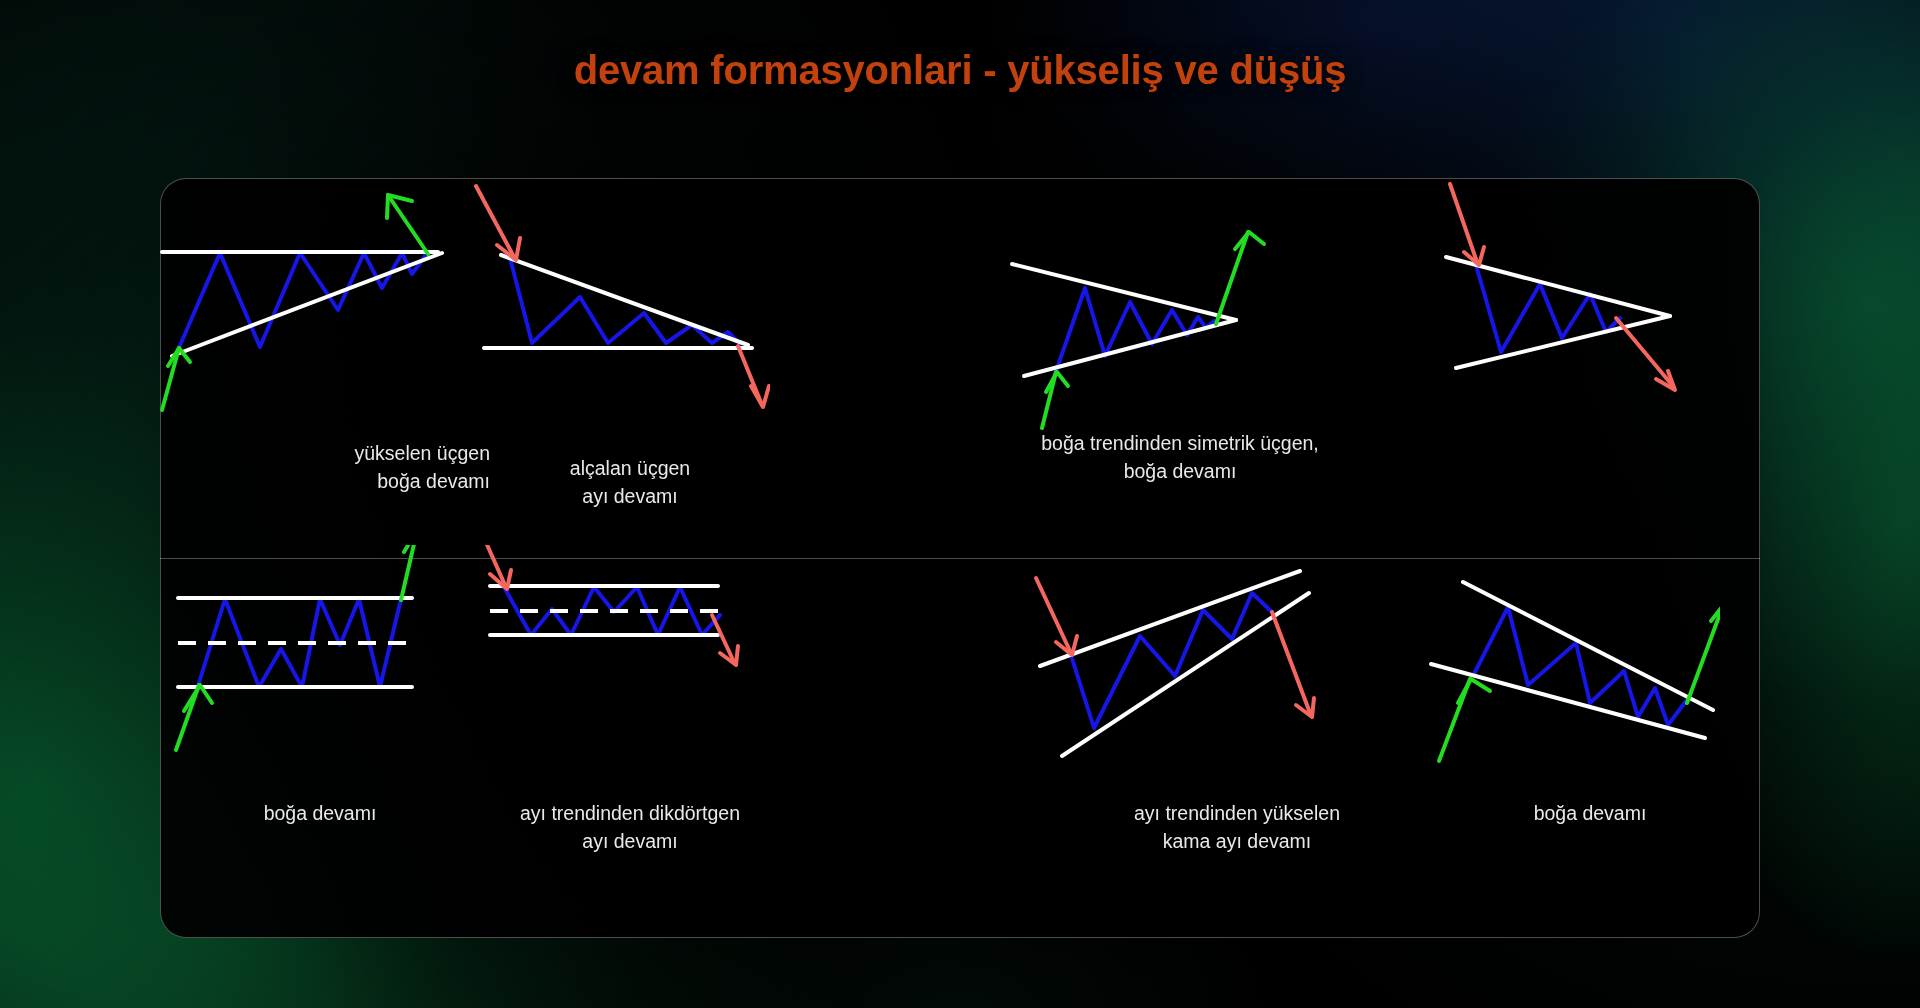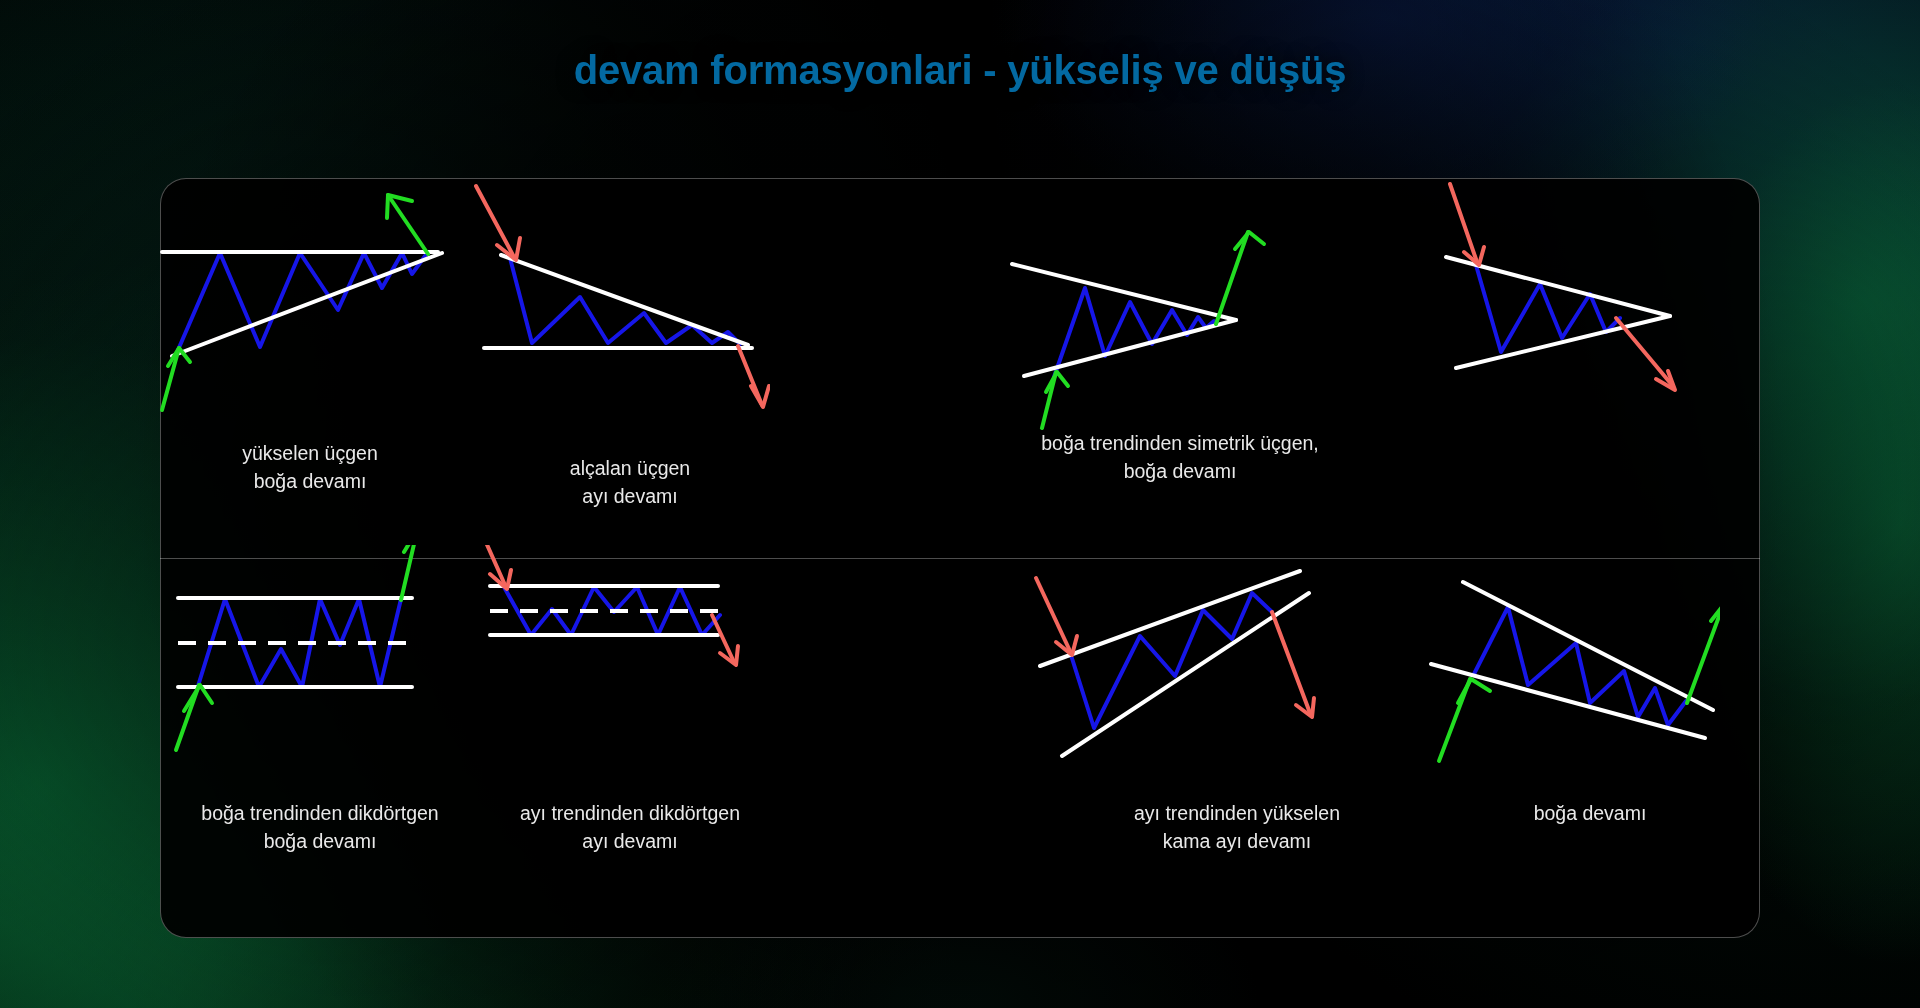--- a/index.html
+++ b/index.html
@@ -33,21 +33,21 @@
   .vig{
     background:radial-gradient(ellipse 1200px 700px at 50% 50%, rgba(0,0,0,0.85) 0%, rgba(0,0,0,0.45) 55%, rgba(0,0,0,0) 100%);
   }
 
   #title{
     position:absolute;top:0;left:0;width:1920px;height:140px;
     display:flex;align-items:center;justify-content:center;
     z-index:3;
   }
   #title .t{
-    color:#0369a1;font-size:40px;font-weight:bold;letter-spacing:-0.2px;
+    color:#c2410c;font-size:40px;font-weight:bold;letter-spacing:-0.2px;
     text-shadow:0 0 18px rgba(0,0,0,0.9);
   }
 
   #panel{
     position:absolute;left:160px;top:178px;width:1600px;height:760px;
     background:rgba(0,0,0,0.93);
     border:1px solid rgba(255,255,255,0.30);
     border-radius:26px;
     z-index:2;
     box-sizing:border-box;
@@ -98,21 +98,21 @@
       <g stroke="#22dd22" stroke-width="4" fill="none" stroke-linecap="round" stroke-linejoin="round">
         <line x1="12" y1="240" x2="29" y2="178"></line>
         <polyline points="18,196 29,178 40,192"></polyline>
       </g>
       <g stroke="#22dd22" stroke-width="4" fill="none" stroke-linecap="round" stroke-linejoin="round">
         <line x1="278" y1="84" x2="238" y2="25"></line>
         <polyline points="237,48 238,25 262,31"></polyline>
       </g>
     </svg>
   </div>
-  <div class="cap" style="left:130px;top:440px;">
+  <div class="cap" style="left:130px;top:440px;text-align:right;">
     <div>yükselen üçgen</div>
     <div>boğa devamı</div>
   </div>
 
   <div class="cell" style="left:470px;top:170px;width:300px;height:260px;">
     <svg width="300" height="260" viewBox="0 0 300 260">
       <g fill="none" stroke="#1616e8" stroke-width="4" stroke-linejoin="round" stroke-linecap="round">
         <polyline points="40,88 62,173 110,127 138,173 174,143 196,173 222,155 242,173 258,162 270,174"></polyline>
       </g>
       <g stroke="#ffffff" stroke-width="4" stroke-linecap="round">
@@ -202,21 +202,20 @@
         <line x1="26" y1="205" x2="49" y2="140"></line>
         <polyline points="34,166 50,140 62,158"></polyline>
       </g>
       <g stroke="#22dd22" stroke-width="4" fill="none" stroke-linecap="round" stroke-linejoin="round">
         <line x1="251" y1="55" x2="268" y2="-18"></line>
         <polyline points="254,7 269,-18 285,-4"></polyline>
       </g>
     </svg>
   </div>
   <div class="cap" style="left:120px;top:800px;width:400px;">
-    <div>boğa trendinden dikdörtgen</div>
     <div>boğa devamı</div>
   </div>
 
   <div class="cell" style="left:470px;top:545px;width:300px;height:260px;">
     <svg width="300" height="260" viewBox="0 0 300 260">
       <g fill="none" stroke="#1616e8" stroke-width="4" stroke-linejoin="round" stroke-linecap="round">
         <polyline points="34,42 61,90 82,64 101,90 124,42 144,67 167,42 188,90 210,42 232,90 250,70"></polyline>
       </g>
       <g stroke="#ffffff" stroke-width="4" stroke-linecap="round">
         <line x1="20" y1="41" x2="248" y2="41"></line>

